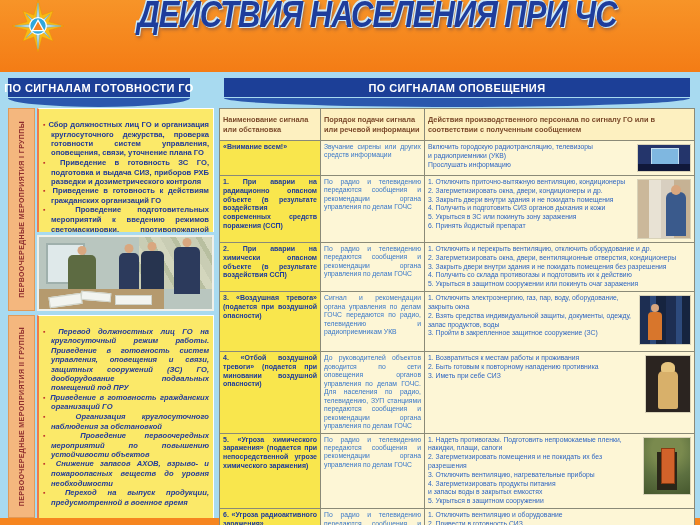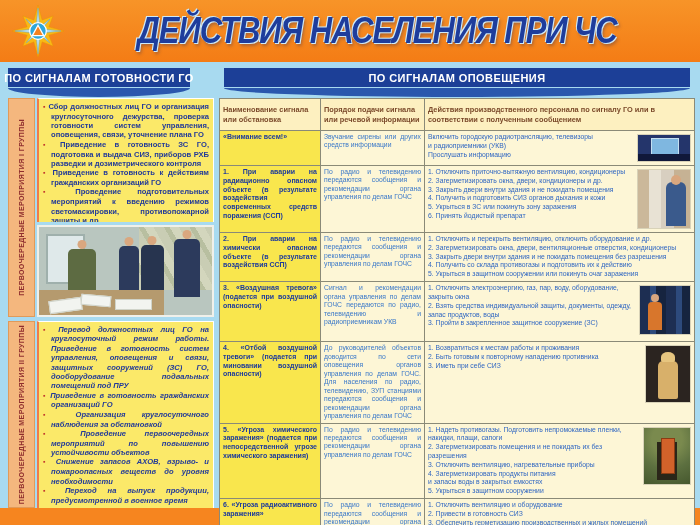--- a/index.html
+++ b/index.html
@@ -1,20 +1,20 @@
 <!DOCTYPE html>
 <html><head>
 <meta charset="utf-8">
 <style>
   html,body{margin:0;padding:0;}
   body{width:700px;height:525px;overflow:hidden;font-family:"Liberation Sans",sans-serif;}
   .poster{position:relative;width:700px;height:525px;background:#a8daf0;}
 
   
-  .top-header{height:62px;background:linear-gradient(#f79428,#f47c15);display:flex;align-items:center;}
+  .top-header{height:72px;background:linear-gradient(#f79428,#f47c15);display:flex;}
   .emblem{width:52px;height:52px;margin-left:12px;flex:0 0 auto;}
   .title{flex:1;text-align:center;font-size:31px;font-weight:bold;font-style:italic;
          color:#1e3d9c;letter-spacing:-1px;transform:scaleY(1.18);padding-right:10px;
          text-shadow:1px 1px 0 #cfeaf7,-1px -1px 0 #cfeaf7,2px 3px 3px rgba(40,40,90,.35);
          white-space:nowrap;}
 
   
   .banner-band{height:36px;position:relative;text-decoration:underline;}
   .banner{position:absolute;top:6px;}
   .banner-left{left:8px;width:182px;}
@@ -30,21 +30,21 @@
   .left-col{width:206px;flex:0 0 auto;display:flex;flex-direction:column;}
   .group{display:flex;gap:2px;}
   .group-1{height:230px;}
   .group-2{flex:1;margin-top:4px;}
   .vstrip{width:25px;flex:0 0 auto;background:#f4b77e;border:1px solid #e09a5a;
           display:flex;align-items:center;justify-content:center;}
   .vstrip span{writing-mode:vertical-rl;transform:rotate(180deg);white-space:nowrap;
                font-size:7px;font-weight:bold;color:#8f2e2e;letter-spacing:.4px;}
   .g-content{flex:1;display:flex;flex-direction:column;min-width:0;}
   .panel{background:#fbe969;border-left:2px solid #ee7c4b;border-top:1px solid #fff;
-         border-right:1px solid #fff;padding:3px 4px;box-sizing:border-box;}
+         border-right:1px solid #fff;padding:11px 4px;box-sizing:border-box;}
   .group-1 .panel{height:124px;overflow:hidden;}
   .group-2 .panel{flex:1;overflow:hidden;font-style:italic;}
   ul.bullets{margin:0;padding:0;list-style:none;}
   ul.bullets li{font-size:7.6px;line-height:1.24;font-weight:bold;color:#223a99;
                 padding-left:8px;text-indent:-8px;text-align:justify;}
   ul.bullets li::before{content:"▪ ";color:#c23b2e;font-size:7px;}
 
   
   .photo-office{position:relative;margin-top:3px;flex:1;background:#b9c6bf;
                 border:2px solid #f0f0ea;overflow:hidden;}

